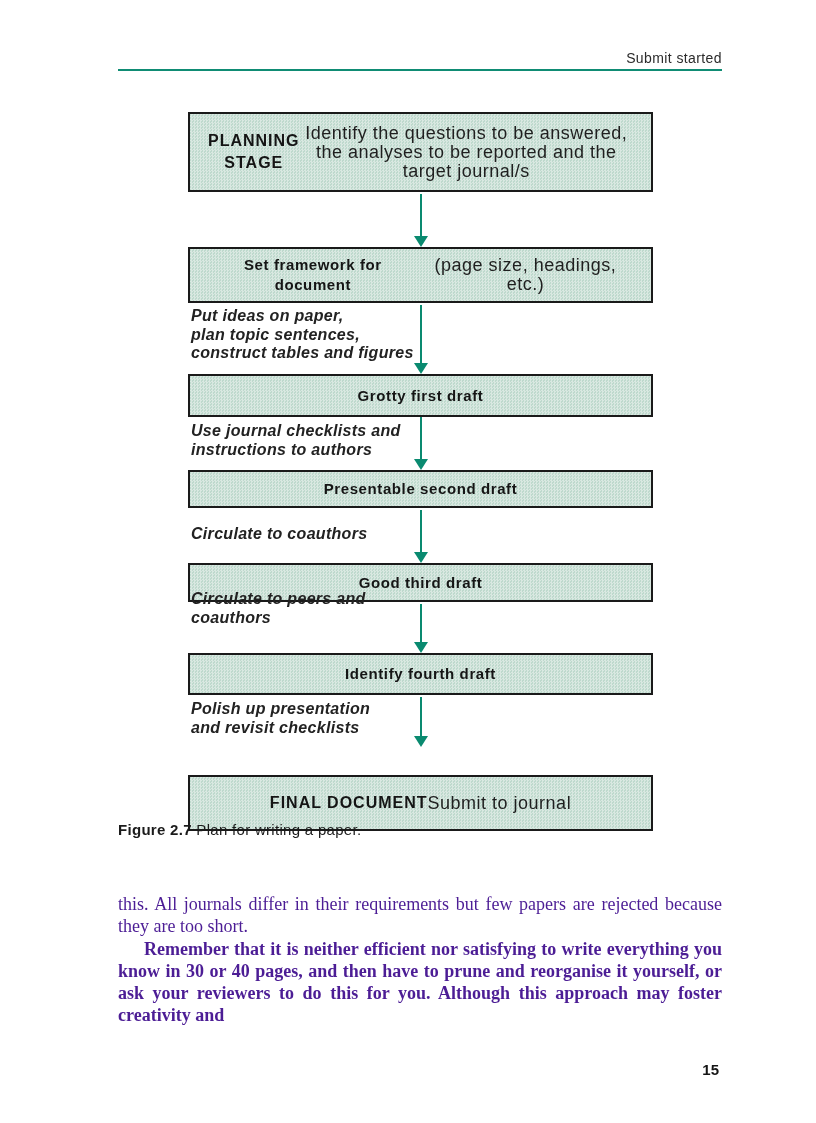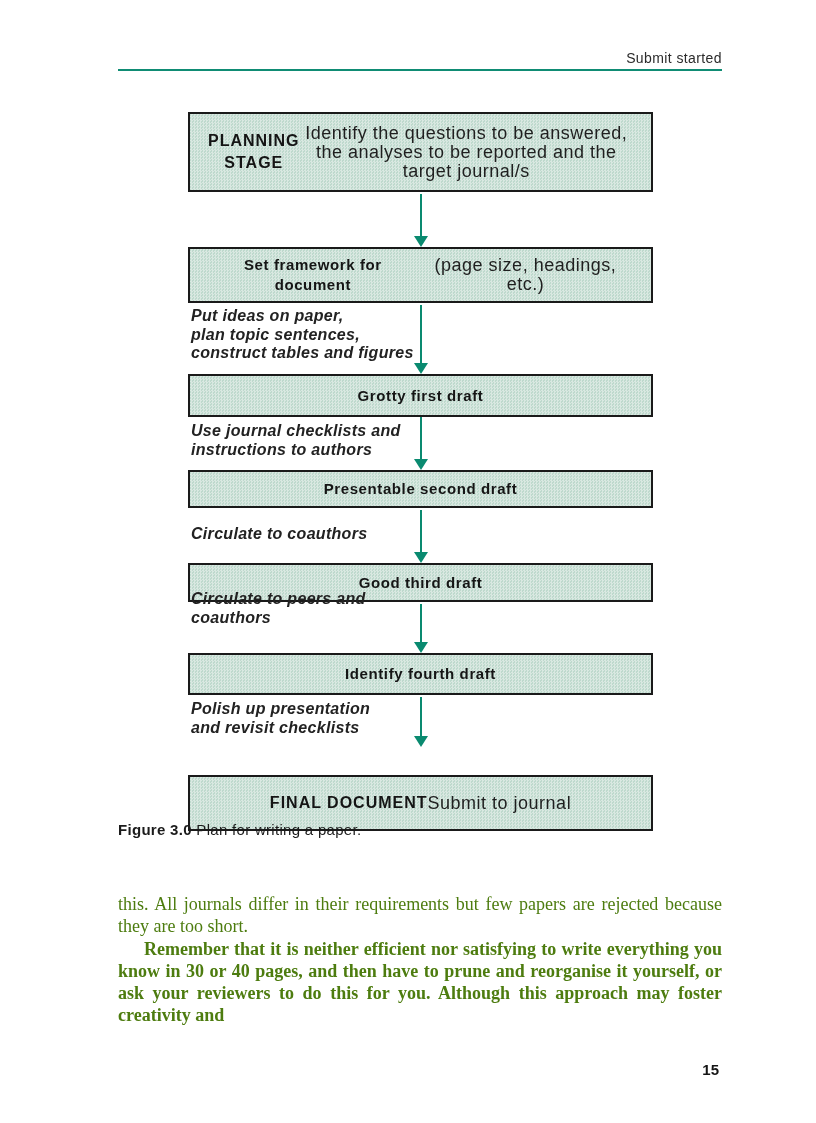--- a/index.html
+++ b/index.html
@@ -57,21 +57,21 @@
     white-space:pre-line;color:#222222;
   }
   .caption{
     position:absolute;left:118px;top:821px;width:604px;
     font-size:15px;letter-spacing:0.3px;color:#1b1b1b;
   }
   .caption-label{font-weight:700;}
   .body-text{
     position:absolute;left:118px;top:893px;width:604px;
     font-family:"Liberation Serif", serif;
-    font-size:18px;line-height:22.3px;color:#4d7c0f;
+    font-size:18px;line-height:22.3px;color:#4c1d95;
     text-align:justify;
   }
   .body-text p.indent{text-indent:26px;font-weight:bold;}
   .page-number{
     position:absolute;top:1061px;right:97px;
     font-weight:700;font-size:15px;color:#151515;
   }
 </style>
 </head>
 <body>
@@ -141,21 +141,21 @@
 plan topic sentences,
 construct tables and figures</div>
   <div class="annotation" style="top:422px;">Use journal checklists and
 instructions to authors</div>
   <div class="annotation" style="top:525px;">Circulate to coauthors</div>
   <div class="annotation" style="top:590px;">Circulate to peers and
 coauthors</div>
   <div class="annotation" style="top:700px;">Polish up presentation
 and revisit checklists</div>
 
-  <div class="caption"><span class="caption-label">Figure 3.0</span><span> Plan for writing a paper.</span></div>
+  <div class="caption"><span class="caption-label">Figure 2.7</span><span> Plan for writing a paper.</span></div>
 
   <div class="body-text">
     <p>this. All journals differ in their requirements but few papers are rejected because they are too short.</p>
     <p class="indent">Remember that it is neither efficient nor satisfying to write everything you know in 30 or 40 pages, and then have to prune and reorganise it yourself, or ask your reviewers to do this for you. Although this approach may foster creativity and</p>
   </div>
 
   <div class="page-number">15</div>
 
 </div>
 

